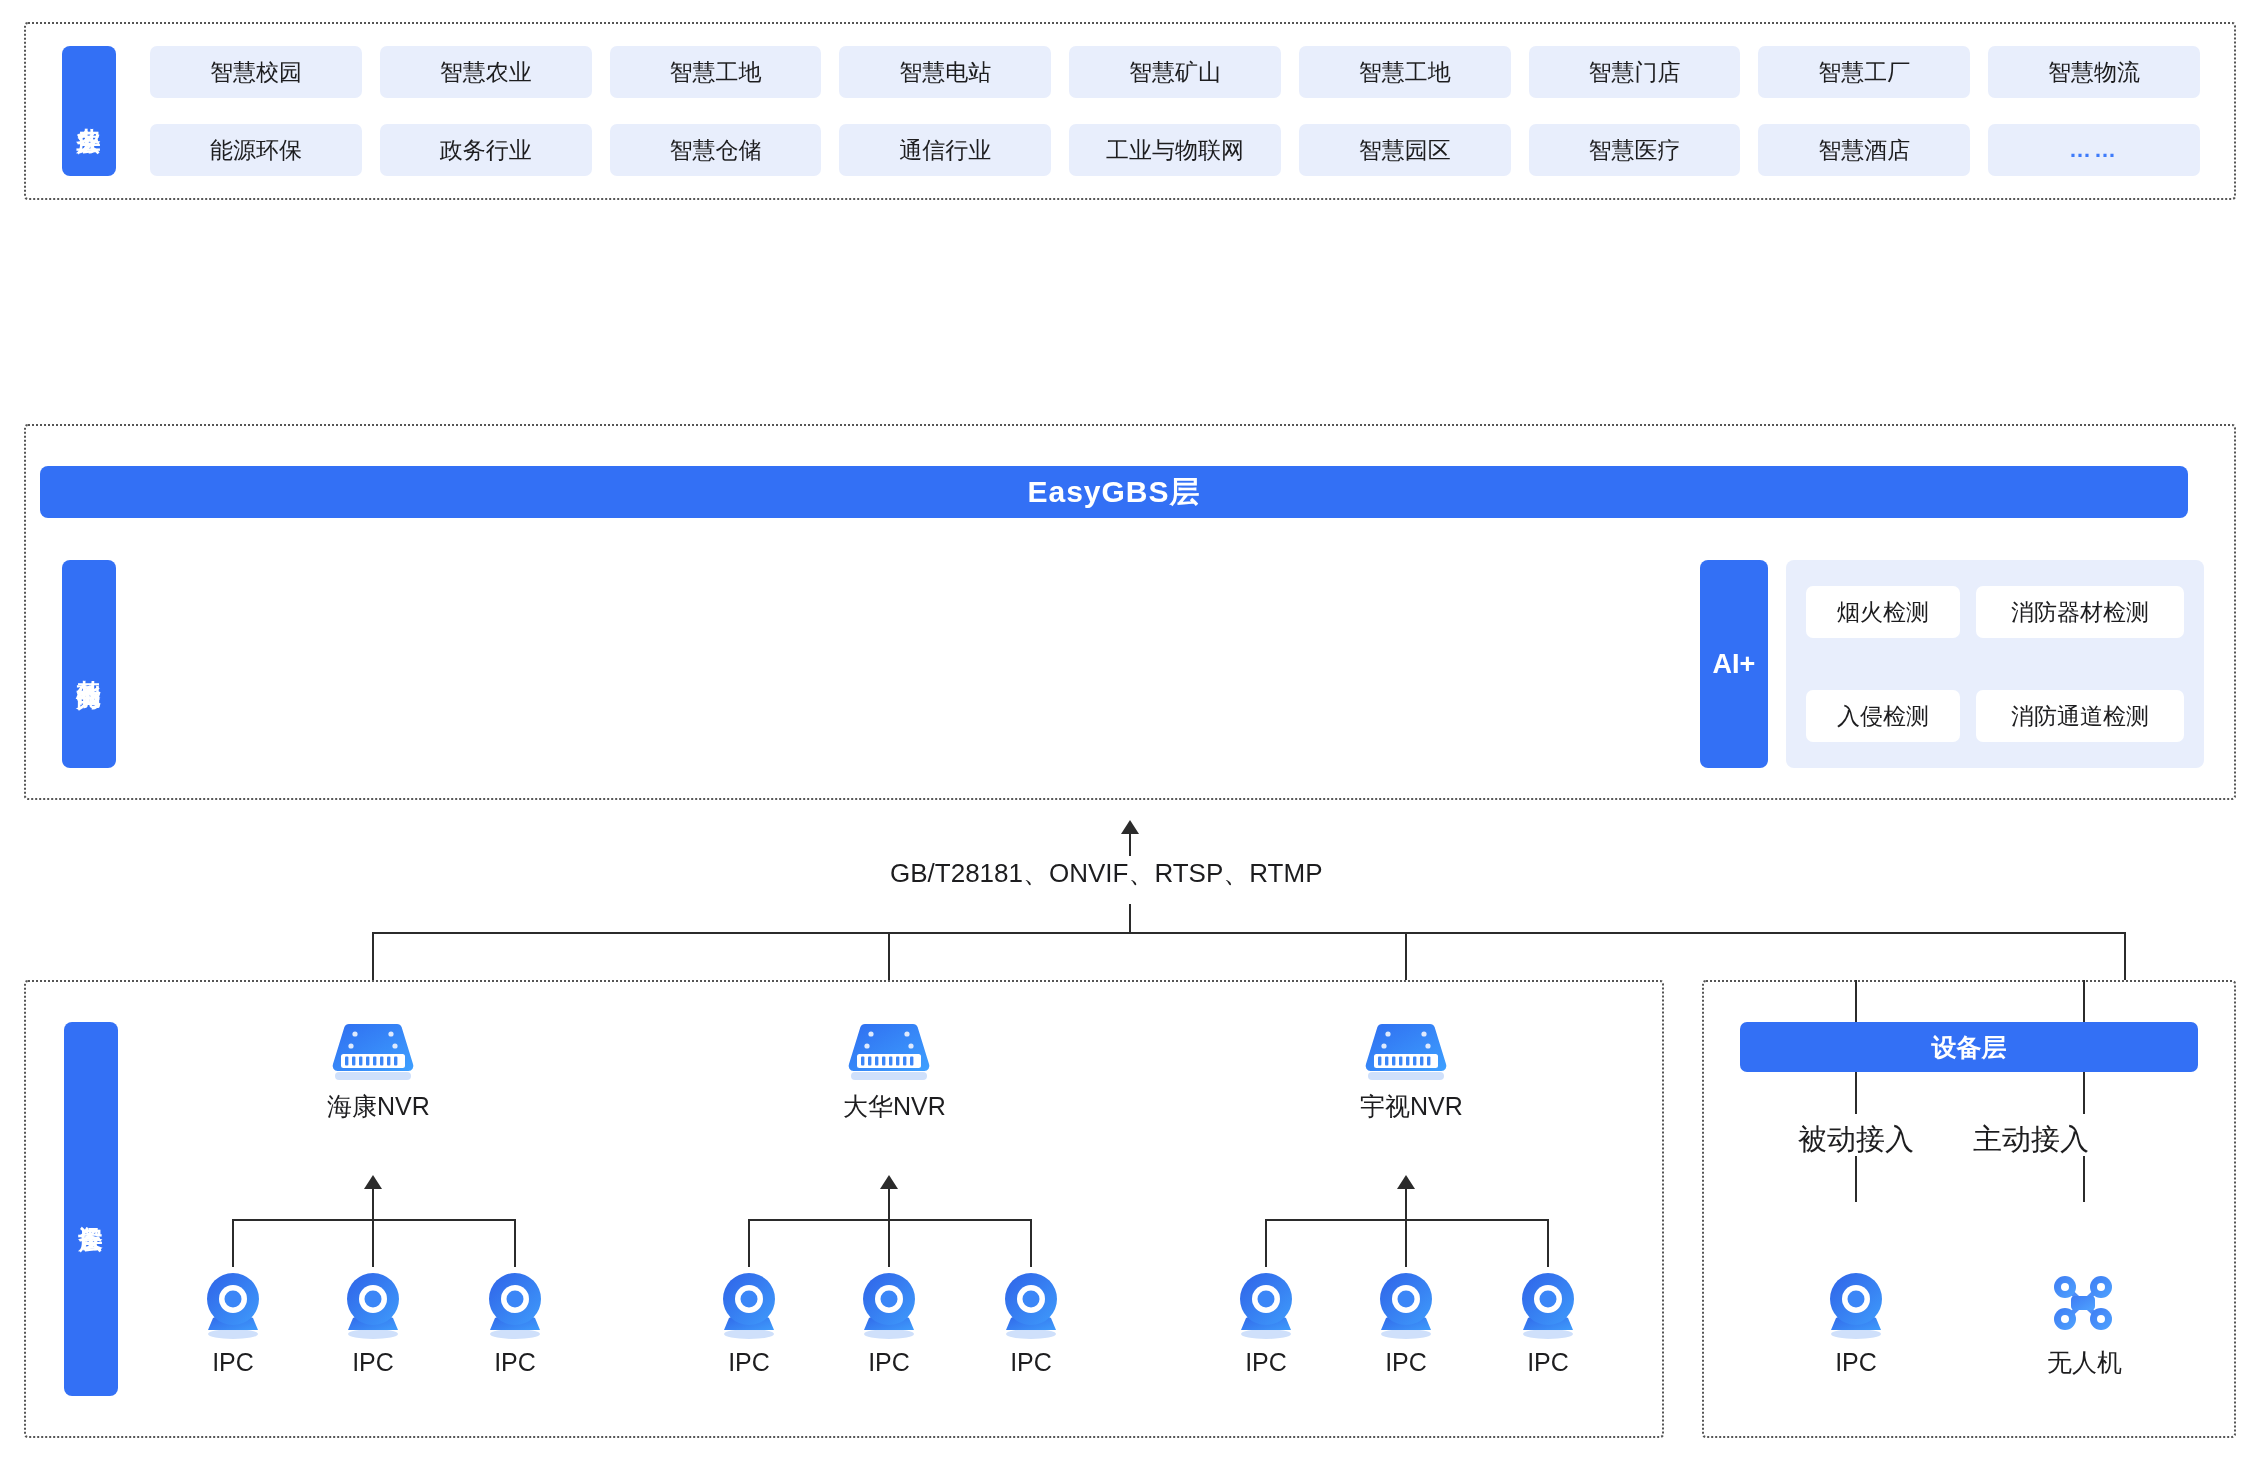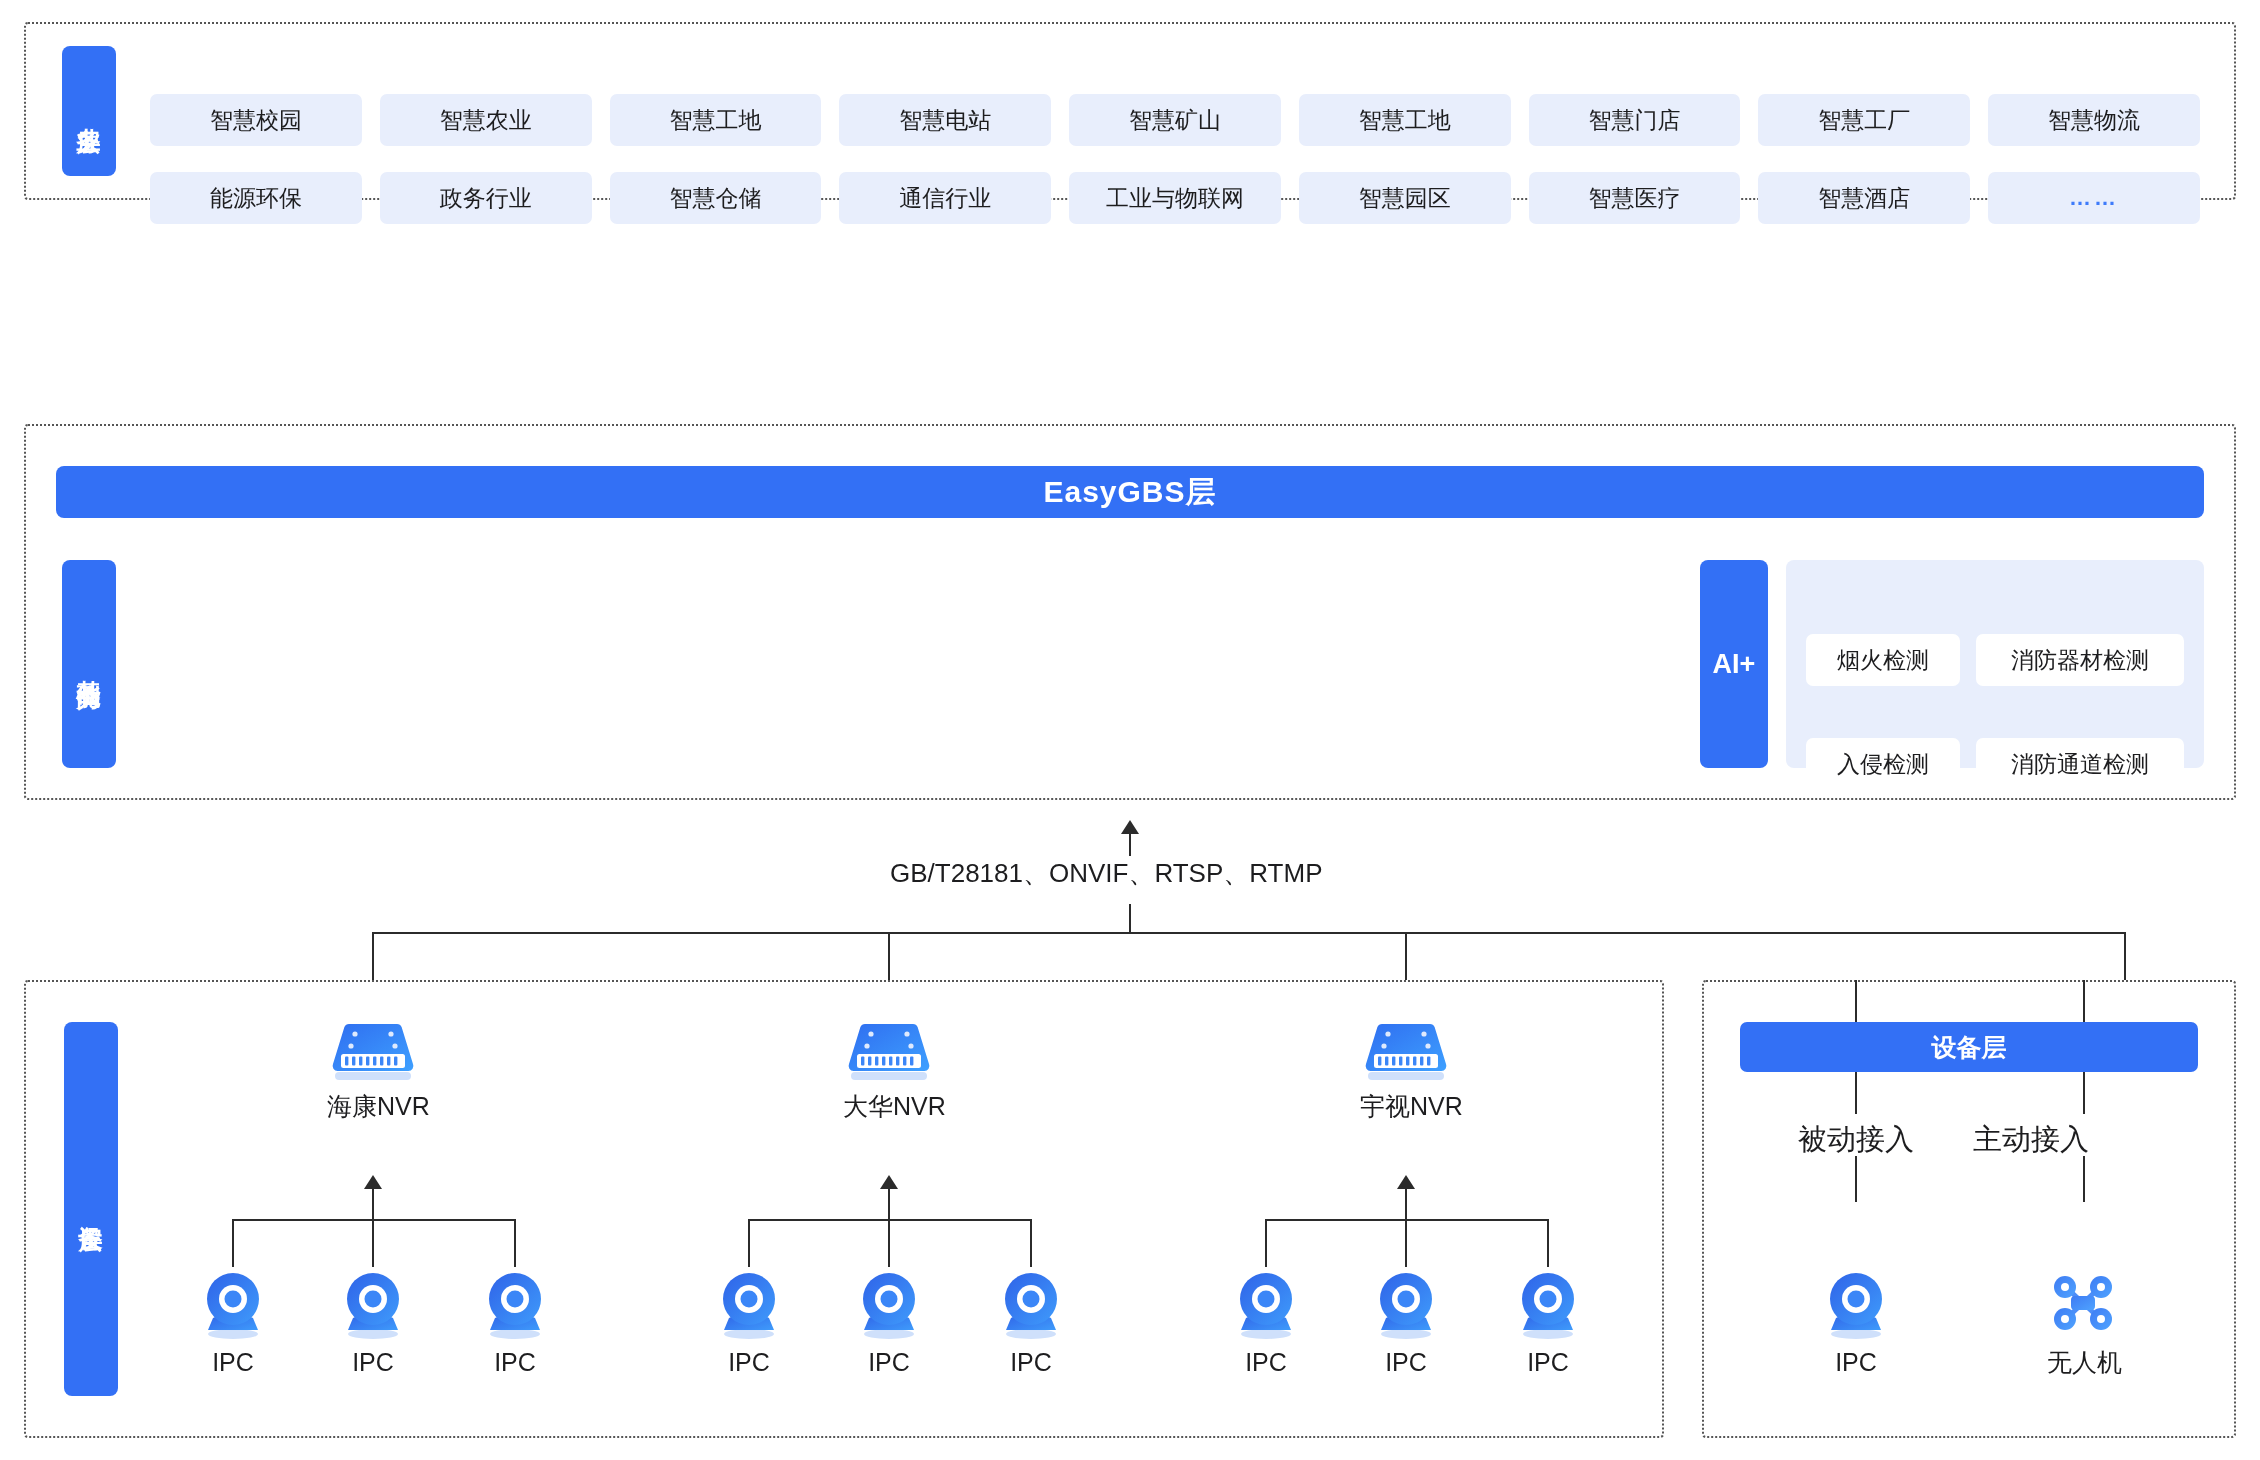--- a/index.html
+++ b/index.html
@@ -41,21 +41,20 @@
   .chip{
     background:#e8eefc;
     border-radius:7px;
     display:flex;
     align-items:center;
     justify-content:center;
     font-size:23px;
     color:#1d1d1f;
     box-sizing:border-box;
     height:52px;
-    margin-top:48px;
   }
   .chip.white{background:#ffffff;}
   .chip.dots{color:#3e7bfa;letter-spacing:3px;font-size:22px;font-weight:700;}
 
   
   #business-box{left:24px;top:22px;width:2212px;height:178px;}
   #business-side{left:62px;top:46px;width:54px;height:130px;}
   .biz-grid{
     position:absolute;left:150px;top:46px;width:2050px;height:130px;
     display:grid;grid-template-columns:repeat(9,1fr);grid-template-rows:52px 52px;
@@ -72,21 +71,21 @@
     border-bottom:14px solid #2b2b2b;
   }
   .conn-label{
     position:absolute;font-size:26px;color:#1d1d1f;white-space:nowrap;
     background:#fff;padding:0 10px;
   }
 
   
   #gbs-box{left:24px;top:424px;width:2212px;height:376px;}
   #gbs-bar{
-    position:absolute;left:56px;top:466px;width:2148px;height:52px;
+    position:absolute;left:40px;top:466px;width:2148px;height:52px;
     background:#3370f5;border-radius:8px;
     display:flex;align-items:center;justify-content:center;
     color:#fff;font-size:30px;font-weight:700;letter-spacing:1px;
   }
   #cap-side{left:62px;top:560px;width:54px;height:208px;}
   #cap-panel{
     position:absolute;left:150px;top:560px;width:1532px;height:208px;
     background:#e8eefc;border-radius:8px;
   }
   .cap-grid{

